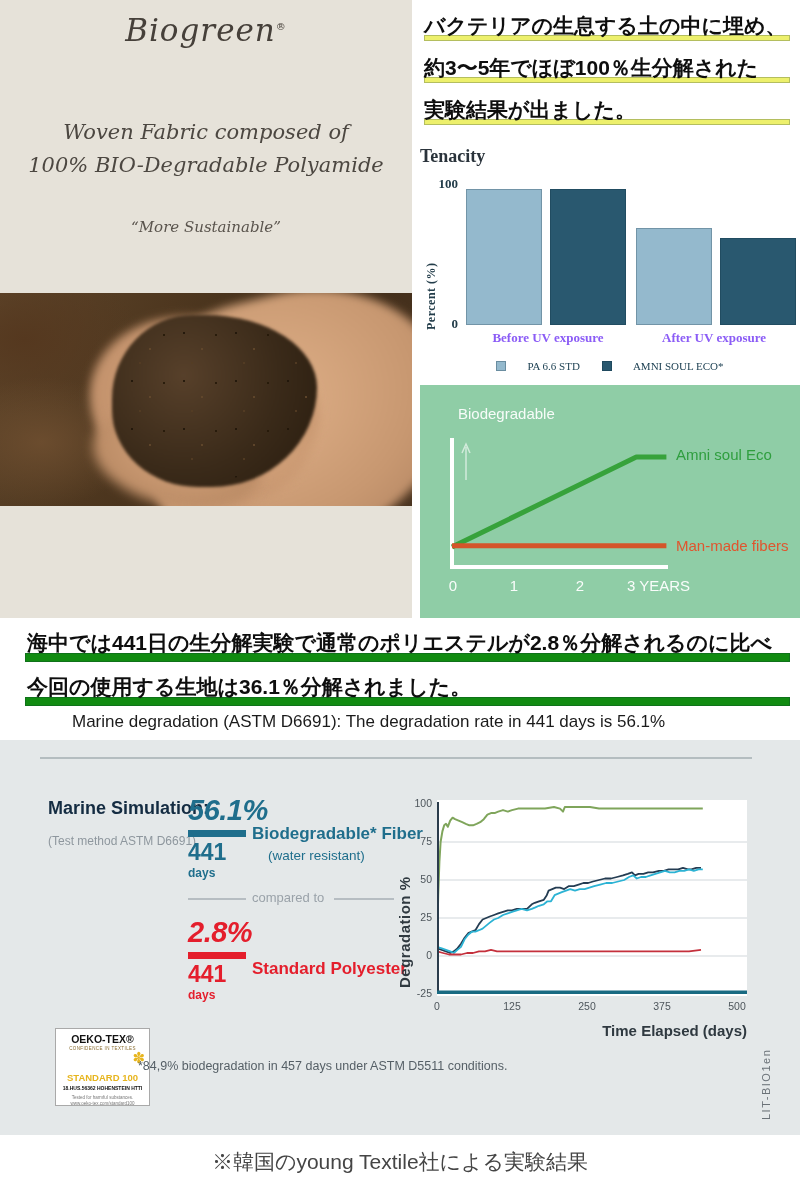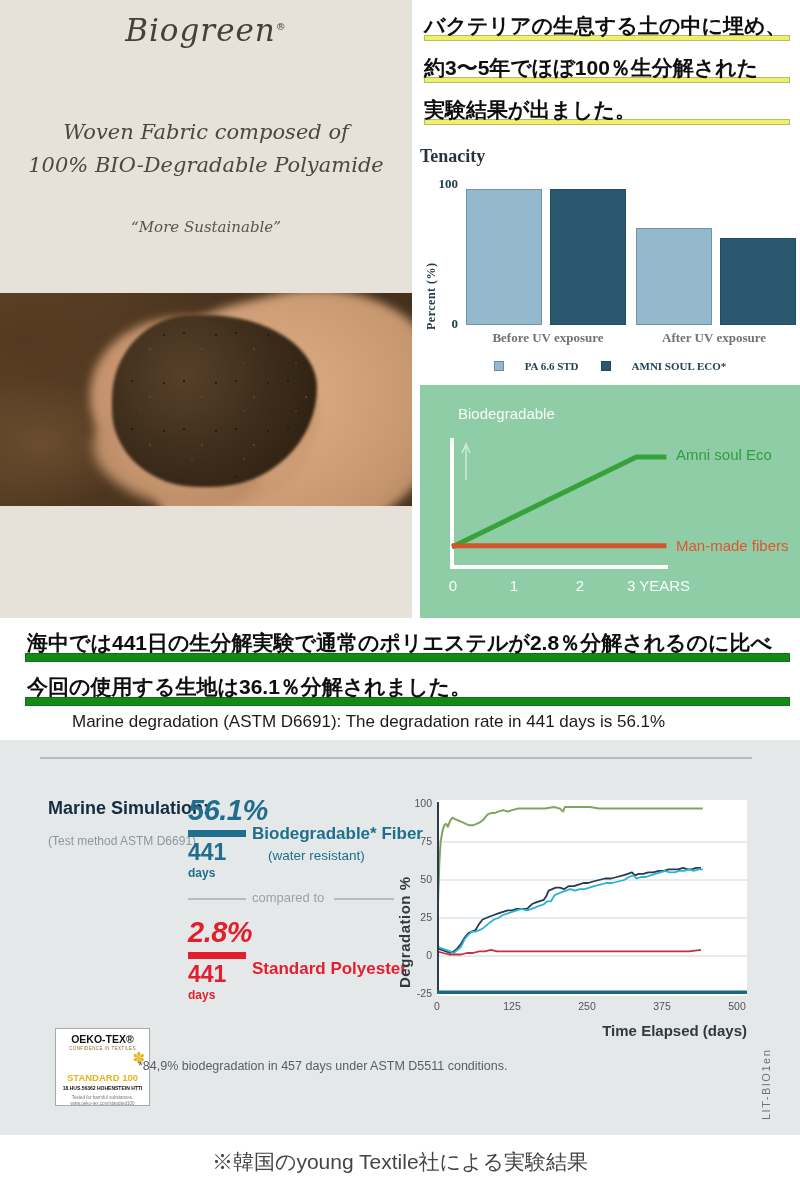--- a/index.html
+++ b/index.html
@@ -55,25 +55,25 @@
     font-family:"Liberation Serif",serif;color:#233d4a;}
   .bar-title{top:6px;left:0;width:100%;font-weight:bold;font-size:18px;color:#2a333b;}
   .bar-ylabel{left:4px;top:70px;height:120px;writing-mode:vertical-rl;transform:rotate(180deg);
     font-weight:bold;font-size:12px;letter-spacing:.5px;}
   .bar-plot{left:45px;top:0;width:332px;height:185px;display:flex;align-items:flex-end;
     justify-content:center;gap:10px;}
   .bar-group{display:flex;align-items:flex-end;gap:8px;}
   .bar{width:76px;box-shadow:inset 0 0 0 1px rgba(10,40,55,.25);}
   .b-ytick{position:absolute;left:12px;width:26px;text-align:right;font-weight:bold;font-size:13px;}
   .bar-cats{left:45px;top:190px;width:332px;display:flex;}
-  .bar-cat{flex:1;text-align:center;font-weight:bold;font-size:13px;color:#737373;}
+  .bar-cat{flex:1;text-align:center;font-weight:bold;font-size:13px;color:#8b5cf6;}
   .bar-legend{left:0;top:220px;width:100%;display:flex;justify-content:center;gap:22px;align-items:center;}
   .leg-item{display:flex;align-items:center;gap:5px;}
   .leg-swatch{width:10px;height:10px;display:inline-block;box-shadow:inset 0 0 0 1px rgba(10,40,55,.3);}
-  .leg-label{font-weight:bold;font-size:11px;color:#1f4254;padding-left:16px;}
+  .leg-label{font-weight:normal;font-size:11px;color:#1f4254;padding-left:16px;}
 
   
   .eco-sec{left:420px;top:385px;width:380px;height:233px;background:#8fcda6;overflow:hidden;}
   .eco-title{left:38px;top:20px;font-size:15px;color:rgba(255,255,255,.93);}
   .eco-svg{left:0;top:0;}
   .eco-label-a{left:256px;top:61px;font-size:15px;color:#2f9e3e;font-weight:500;}
   .eco-label-b{left:256px;top:152px;font-size:15px;color:#e0552e;font-weight:500;}
   .eco-xtick{position:absolute;top:192px;font-size:15px;color:rgba(255,255,255,.95);}
 
   

